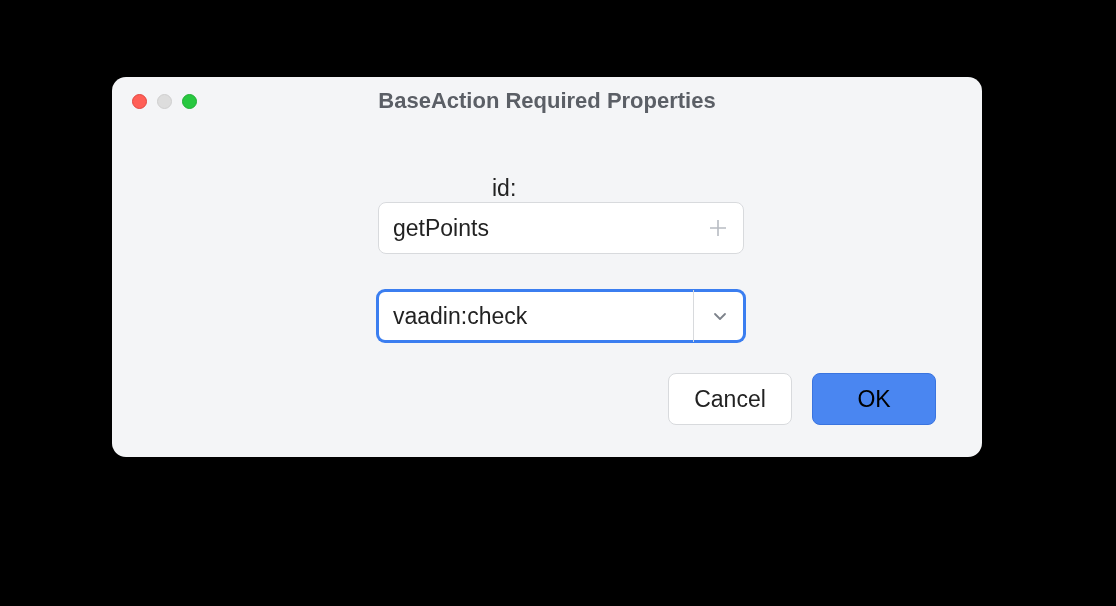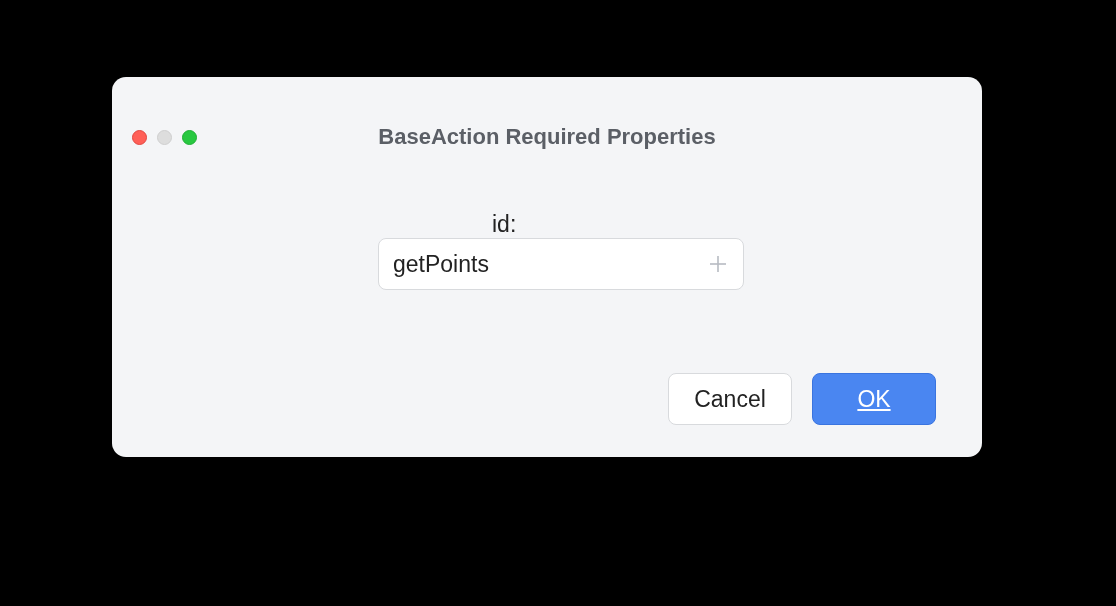--- a/index.html
+++ b/index.html
@@ -18,21 +18,20 @@
       background: #f4f5f7;
       border-radius: 14px;
       box-shadow: 0 20px 50px rgba(0,0,0,0.5), 0 0 0 1px rgba(0,0,0,0.03);
       overflow: hidden;
     }
     .titlebar {
       height: 48px;
       position: relative;
       display: flex;
       align-items: center;
-      margin-top: 36px;
     }
     .traffic-lights {
       display: flex;
       gap: 10px;
       margin-left: 20px;
     }
     .traffic-light {
       width: 15px;
       height: 15px;
       border-radius: 50%;
@@ -115,24 +114,23 @@
       cursor: pointer;
       padding: 0 18px;
     }
     .btn-secondary {
       background: #ffffff;
       color: #222;
       border: 1.5px solid #d8dadd;
     }
     .btn-primary {
       background: #4a86f1;
-      color: #ffffff;
+      color: #000000;
       border: 1.5px solid #3a74df;
       font-weight: 500;
-      text-decoration: underline;
     }
   </style>
 </head>
 <body>
 
 <div class="dialog">
 
   <div class="titlebar">
     <div class="traffic-lights">
       <div class="traffic-light tl-close"></div>
@@ -151,20 +149,28 @@
         <button class="input-icon-btn">
           <svg width="20" height="20" viewBox="0 0 20 20">
             <line x1="10" y1="2" x2="10" y2="18" stroke="#b7bbc2" stroke-width="1.6"></line>
             <line x1="2" y1="10" x2="18" y2="10" stroke="#b7bbc2" stroke-width="1.6"></line>
           </svg>
         </button>
       </div>
     </div>
 
     <div class="form-row">
+      <div class="input-wrap">
+        <input type="text" class="text-input focused" value="vaadin:check" style="">
+        <button class="input-icon-btn separated">
+          <svg width="16" height="16" viewBox="0 0 16 16">
+            <polyline points="3,6 8,11 13,6" fill="none" stroke="#7d828b" stroke-width="1.8" stroke-linecap="round" stroke-linejoin="round"></polyline>
+          </svg>
+        </button>
+      </div>
     </div>
 
   </div>
 
   <div class="button-row">
     <button class="btn btn-secondary">Cancel</button>
     <button class="btn btn-primary">OK</button>
   </div>
 
 </div>

